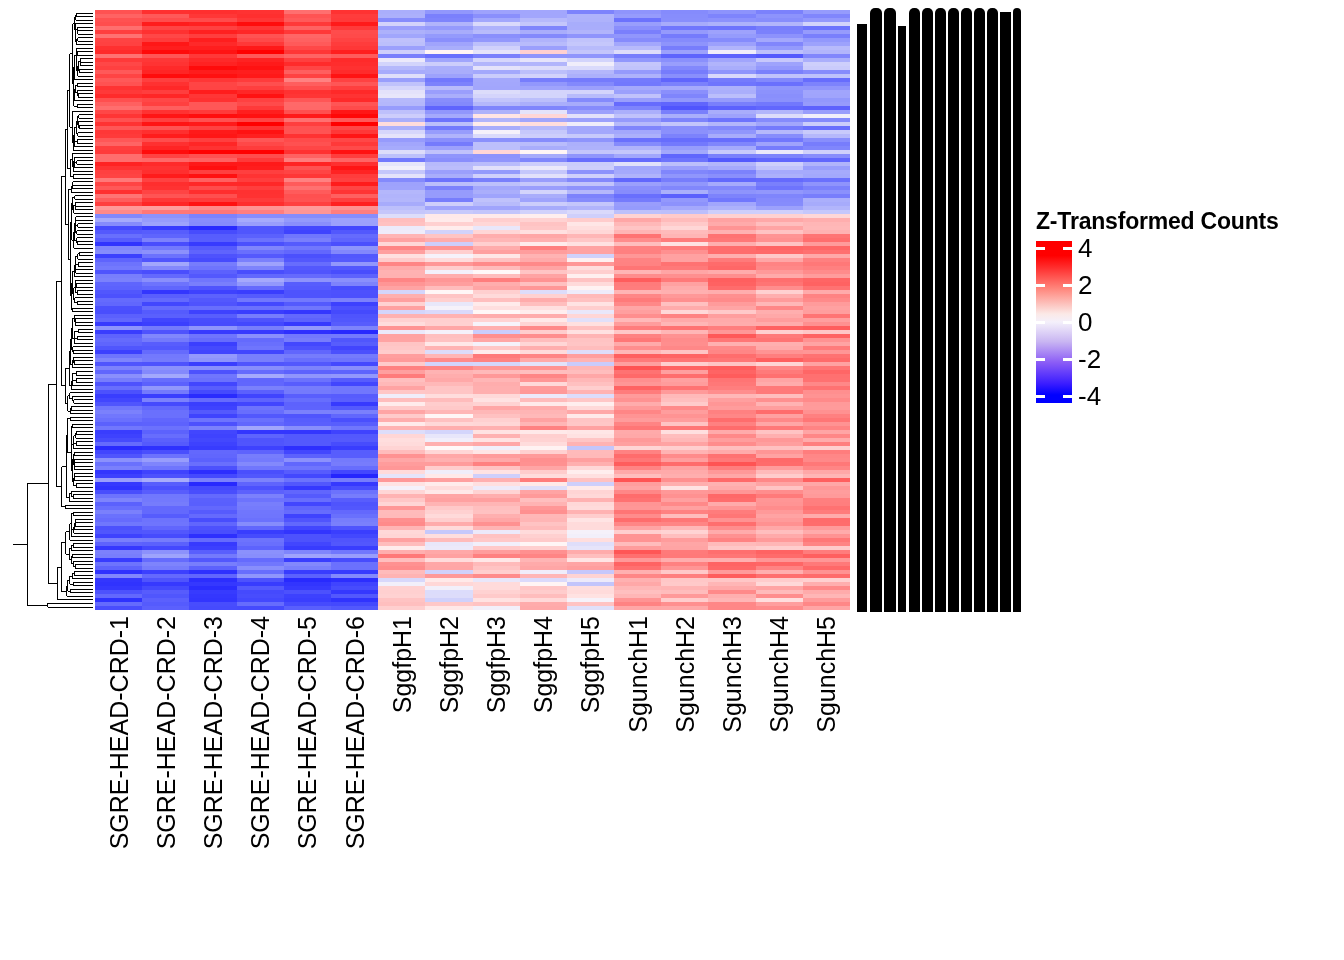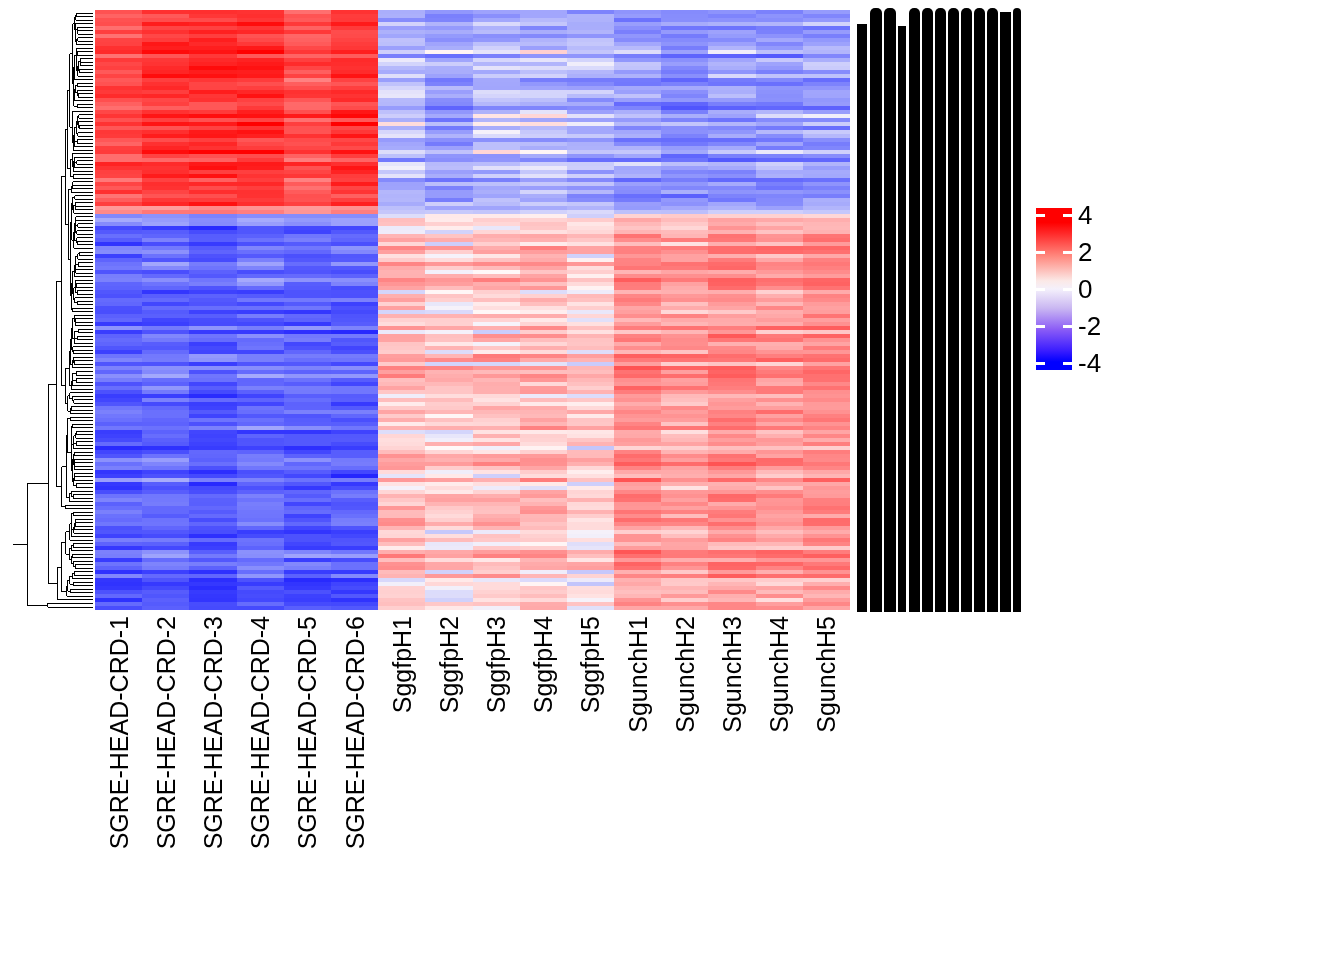--- a/index.html
+++ b/index.html
@@ -2564,20 +2564,21 @@
       </div>
       <div class="col-label-wrap">
         <div class="col-label">SgunchH4</div>
       </div>
       <div class="col-label-wrap">
         <div class="col-label">SgunchH5</div>
       </div>
     </div>
 
   <div id="legend">
+    <div id="legend-title">Z-Transformed Counts</div>
     <div id="legend-body">
       <div id="colorbar">
           <div class="cb-tick left" style="top: 6px;"></div>
           <div class="cb-tick right" style="top: 6px;"></div>
           <div class="cb-tick left" style="top: 43px;"></div>
           <div class="cb-tick right" style="top: 43px;"></div>
           <div class="cb-tick left" style="top: 80px;"></div>
           <div class="cb-tick right" style="top: 80px;"></div>
           <div class="cb-tick left" style="top: 117px;"></div>
           <div class="cb-tick right" style="top: 117px;"></div>

